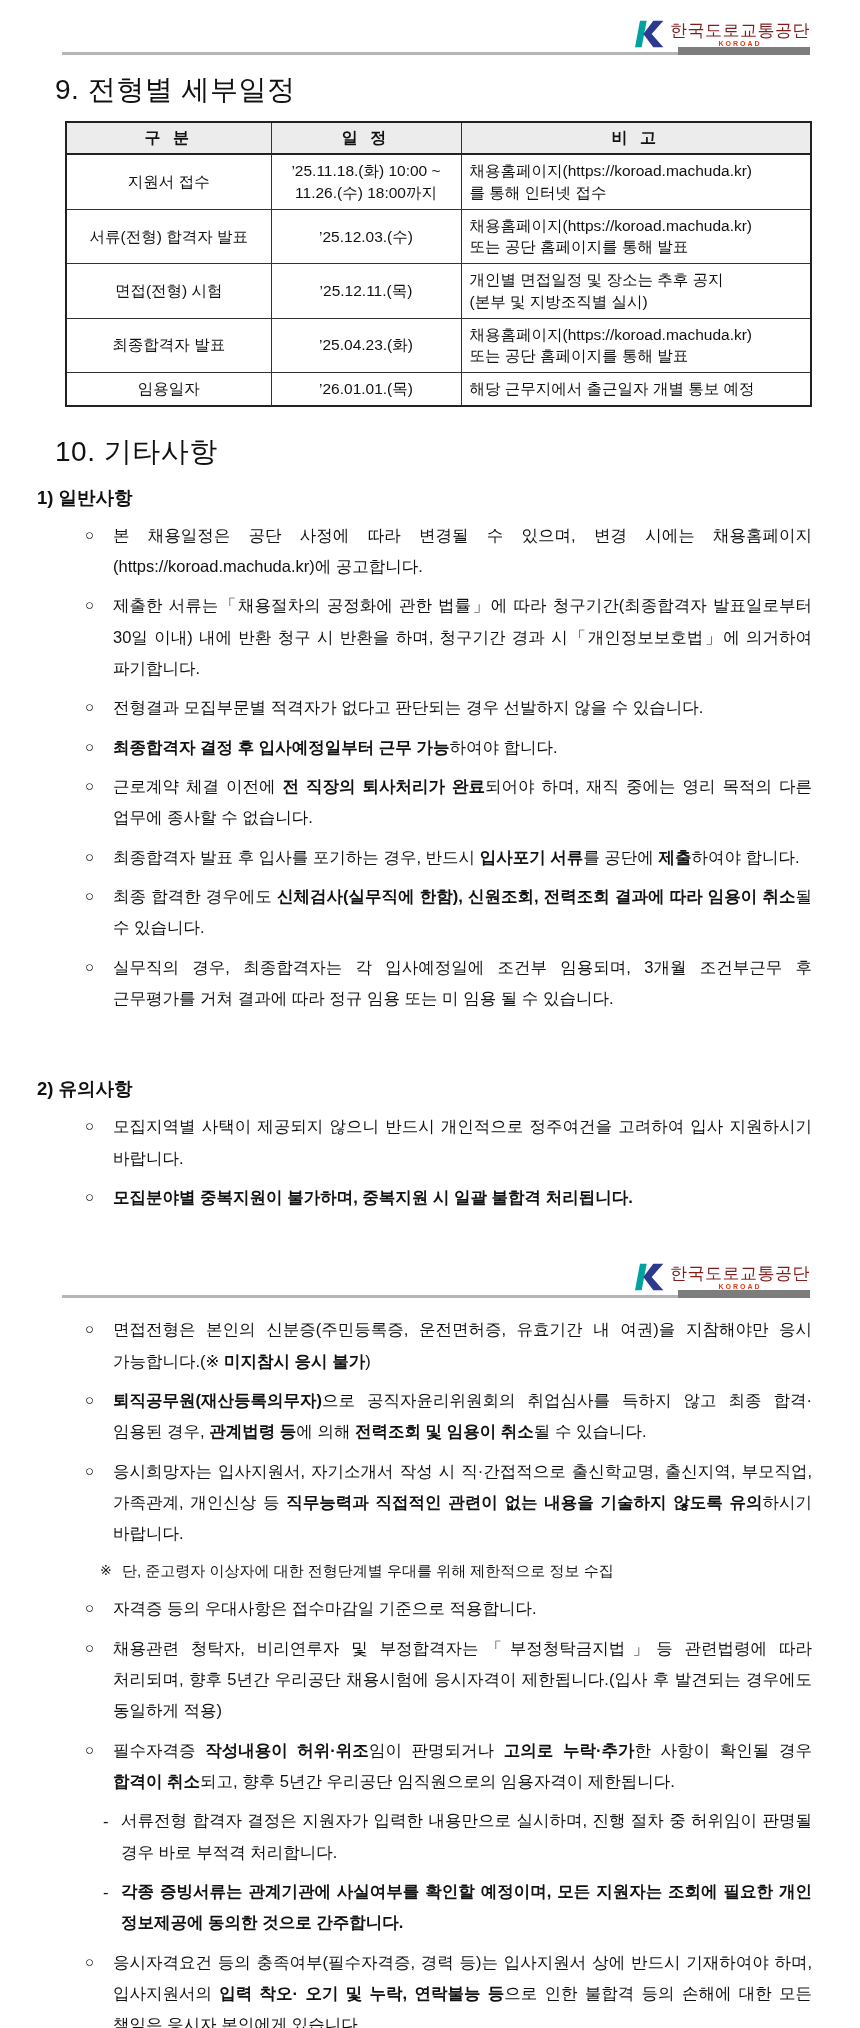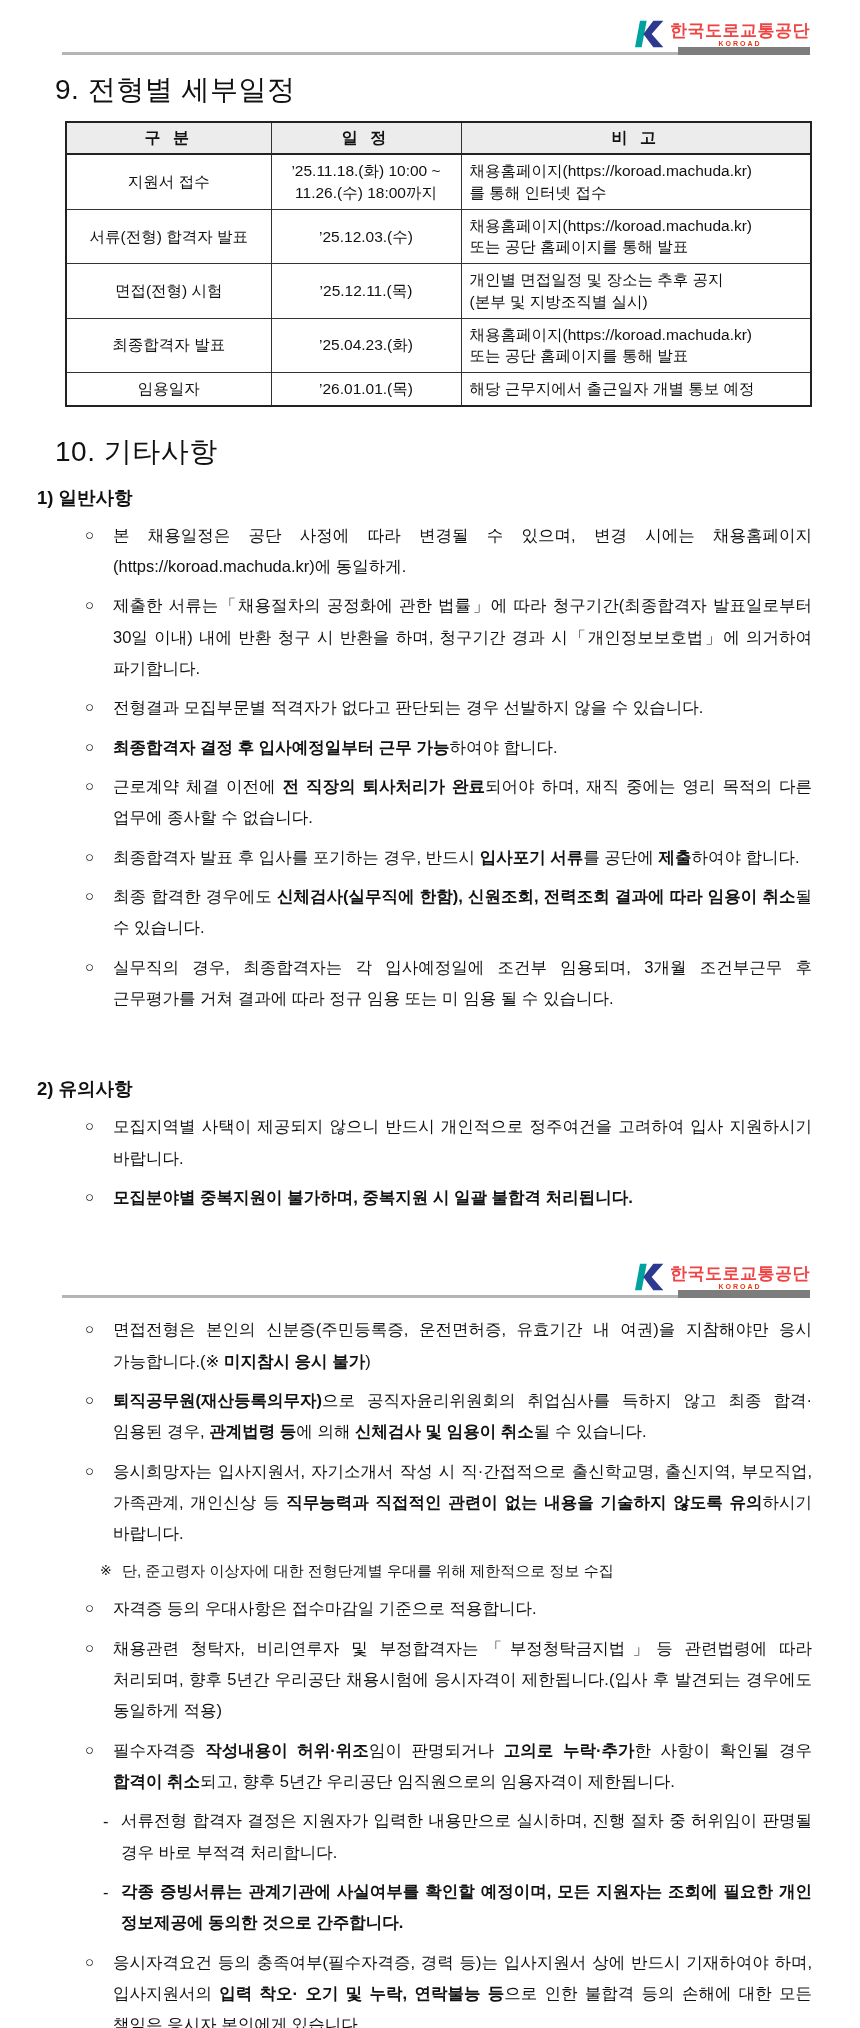--- a/index.html
+++ b/index.html
@@ -8,21 +8,21 @@
     width:860px; height:2028px; margin:0 auto; background:#ffffff;
     font-family:"Liberation Sans","DejaVu Sans",sans-serif;
     color:#111; overflow:hidden; position:relative;
   }
   
   .page-header { padding-top:20px; }
   .logo-wrap { display:flex; justify-content:flex-end; padding-right:50px; }
   .logo { display:flex; align-items:center; gap:5px; }
   .logo-mark { width:30px; height:28px; display:block; }
   .logo-texts { display:flex; flex-direction:column; align-items:center; line-height:1; }
-  .logo-kr { font-size:17px; font-weight:bold; color:#ef4444; letter-spacing:0.5px; }
+  .logo-kr { font-size:17px; font-weight:normal; color:#7f1d1d; letter-spacing:0.5px; }
   .logo-en { font-size:7px; font-weight:bold; color:#e8380d; letter-spacing:2px; margin-top:1px; }
   .header-rule { position:relative; margin:4px 50px 0 62px; height:3px; background:#b5b5b5; }
   .header-rule .dark-bar { position:absolute; right:0; top:-5px; width:132px; height:8px; background:#7d7d7d; }
   
   .sec-title { font-size:28px; font-weight:500; color:#111; margin:16px 0 12px 55px; letter-spacing:0.5px; }
   .sub-title { font-size:18.5px; font-weight:bold; color:#111; margin:14px 0 10px 37px; }
   
   table.sched { border-collapse:collapse; margin:6px 0 0 65px; width:745px; font-size:15.5px; table-layout:fixed; }
   table.sched th, table.sched td { border:1px solid #333; line-height:1.4; }
   table.sched { border:2px solid #222;padding-left:32px; }
@@ -119,21 +119,21 @@
         </tr>
       </tbody>
   </table>
 
   <div class="sec-title" style="margin-top:26px;">10. 기타사항</div>
 
   <div class="sub-title">1) 일반사항</div>
   <div class="list">
       <div class="li circle">
         <span class="marker">○</span>
-        <span class="txt"><span>본 채용일정은 공단 사정에 따라 변경될 수 있으며, 변경 시에는 채용홈페이지 (https://koroad.machuda.kr)에 동일하게.</span></span>
+        <span class="txt"><span>본 채용일정은 공단 사정에 따라 변경될 수 있으며, 변경 시에는 채용홈페이지 (https://koroad.machuda.kr)에 공고합니다.</span></span>
       </div>
       <div class="li circle">
         <span class="marker">○</span>
         <span class="txt"><span>제출한 서류는「채용절차의 공정화에 관한 법률」에 따라 청구기간(최종합격자 발표일로부터 30일 이내) 내에 반환 청구 시 반환을 하며, 청구기간 경과 시「개인정보보호법」에 의거하여 파기합니다.</span></span>
       </div>
       <div class="li circle">
         <span class="marker">○</span>
         <span class="txt"><span>전형결과 모집부문별 적격자가 없다고 판단되는 경우 선발하지 않을 수 있습니다.</span></span>
       </div>
       <div class="li circle">
@@ -190,21 +190,21 @@
   </div>
 
   <div class="gap-sm"></div>
   <div class="list">
       <div class="li circle">
         <span class="marker">○</span>
         <span class="txt"><span>면접전형은 본인의 신분증(주민등록증, 운전면허증, 유효기간 내 여권)을 지참해야만 응시 가능합니다.(※ </span><span class="b">미지참시 응시 불가</span><span>)</span></span>
       </div>
       <div class="li circle">
         <span class="marker">○</span>
-        <span class="txt"><span class="b">퇴직공무원(재산등록의무자)</span><span>으로 공직자윤리위원회의 취업심사를 득하지 않고 최종 합격·임용된 경우, </span><span class="b">관계법령 등</span><span>에 의해 </span><span class="b">신체검사 및 임용이 취소</span><span>될 수 있습니다.</span></span>
+        <span class="txt"><span class="b">퇴직공무원(재산등록의무자)</span><span>으로 공직자윤리위원회의 취업심사를 득하지 않고 최종 합격·임용된 경우, </span><span class="b">관계법령 등</span><span>에 의해 </span><span class="b">전력조회 및 임용이 취소</span><span>될 수 있습니다.</span></span>
       </div>
       <div class="li circle">
         <span class="marker">○</span>
         <span class="txt"><span>응시희망자는 입사지원서, 자기소개서 작성 시 직·간접적으로 출신학교명, 출신지역, 부모직업, 가족관계, 개인신상 등 </span><span class="b">직무능력과 직접적인 관련이 없는 내용을 기술하지 않도록 유의</span><span>하시기 바랍니다.</span></span>
       </div>
       <div class="li note">
         <span class="marker">※</span>
         <span class="txt"><span>단, 준고령자 이상자에 대한 전형단계별 우대를 위해 제한적으로 정보 수집</span></span>
       </div>
       <div class="li circle">

